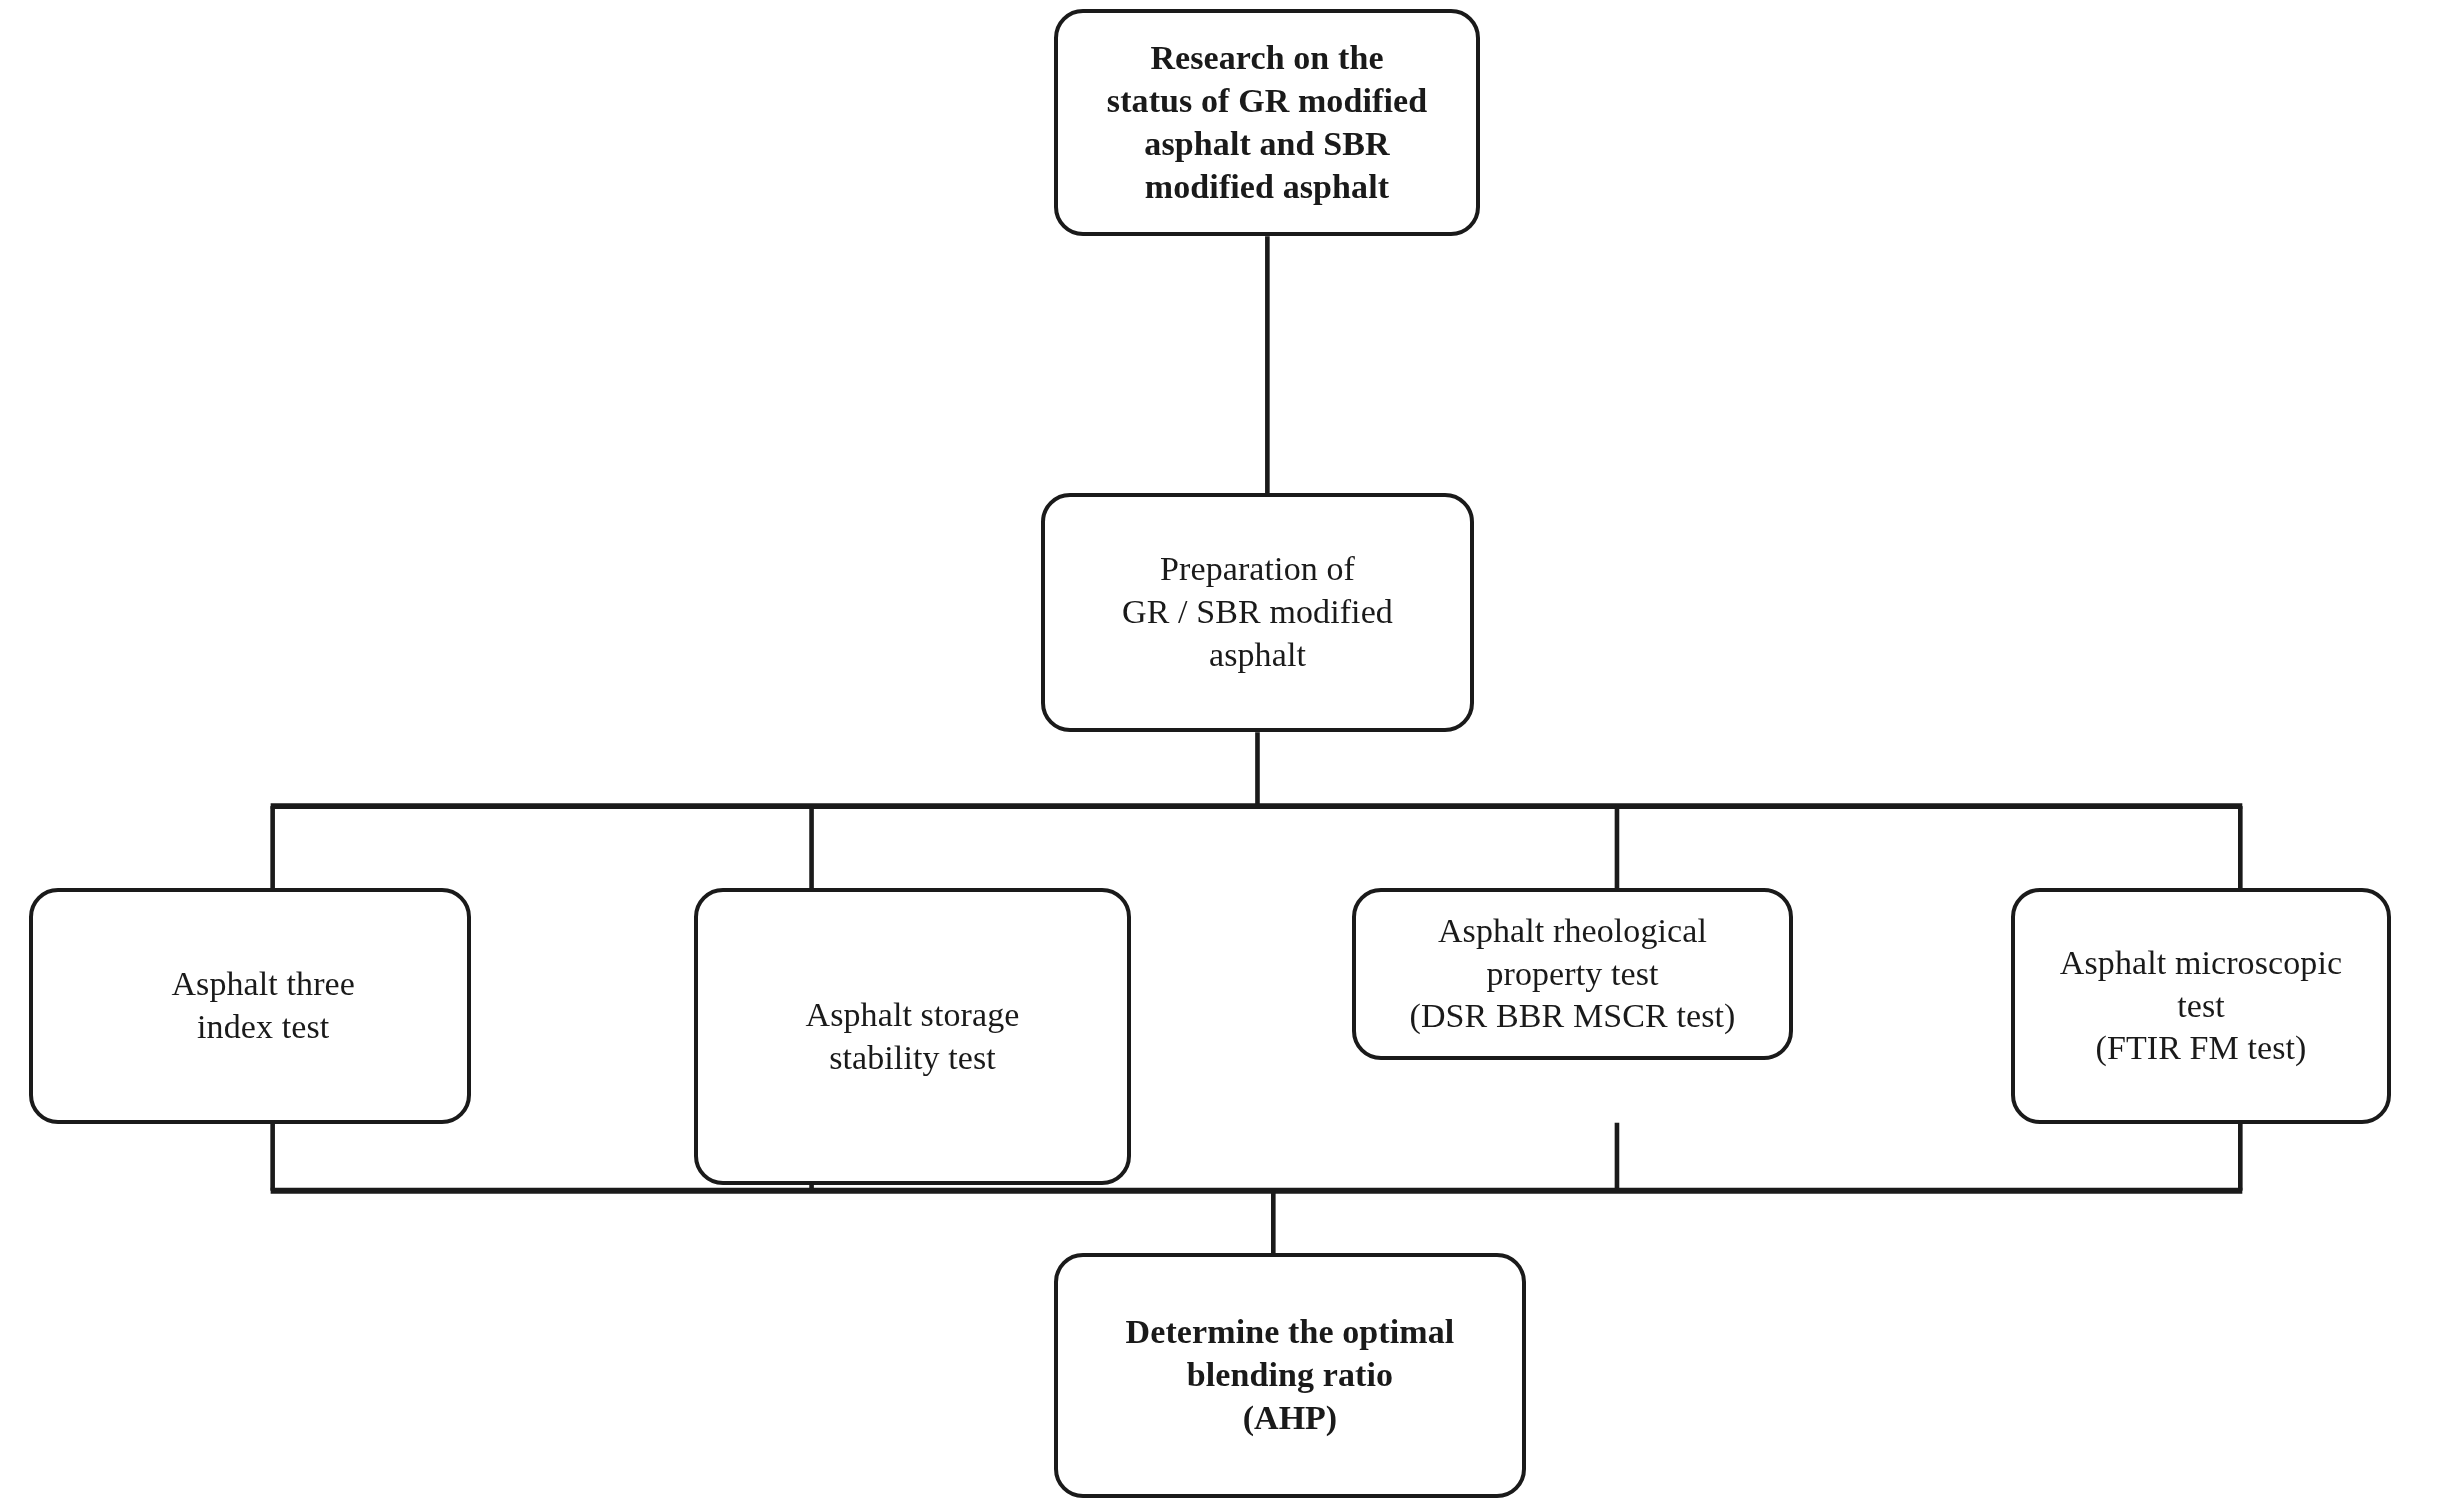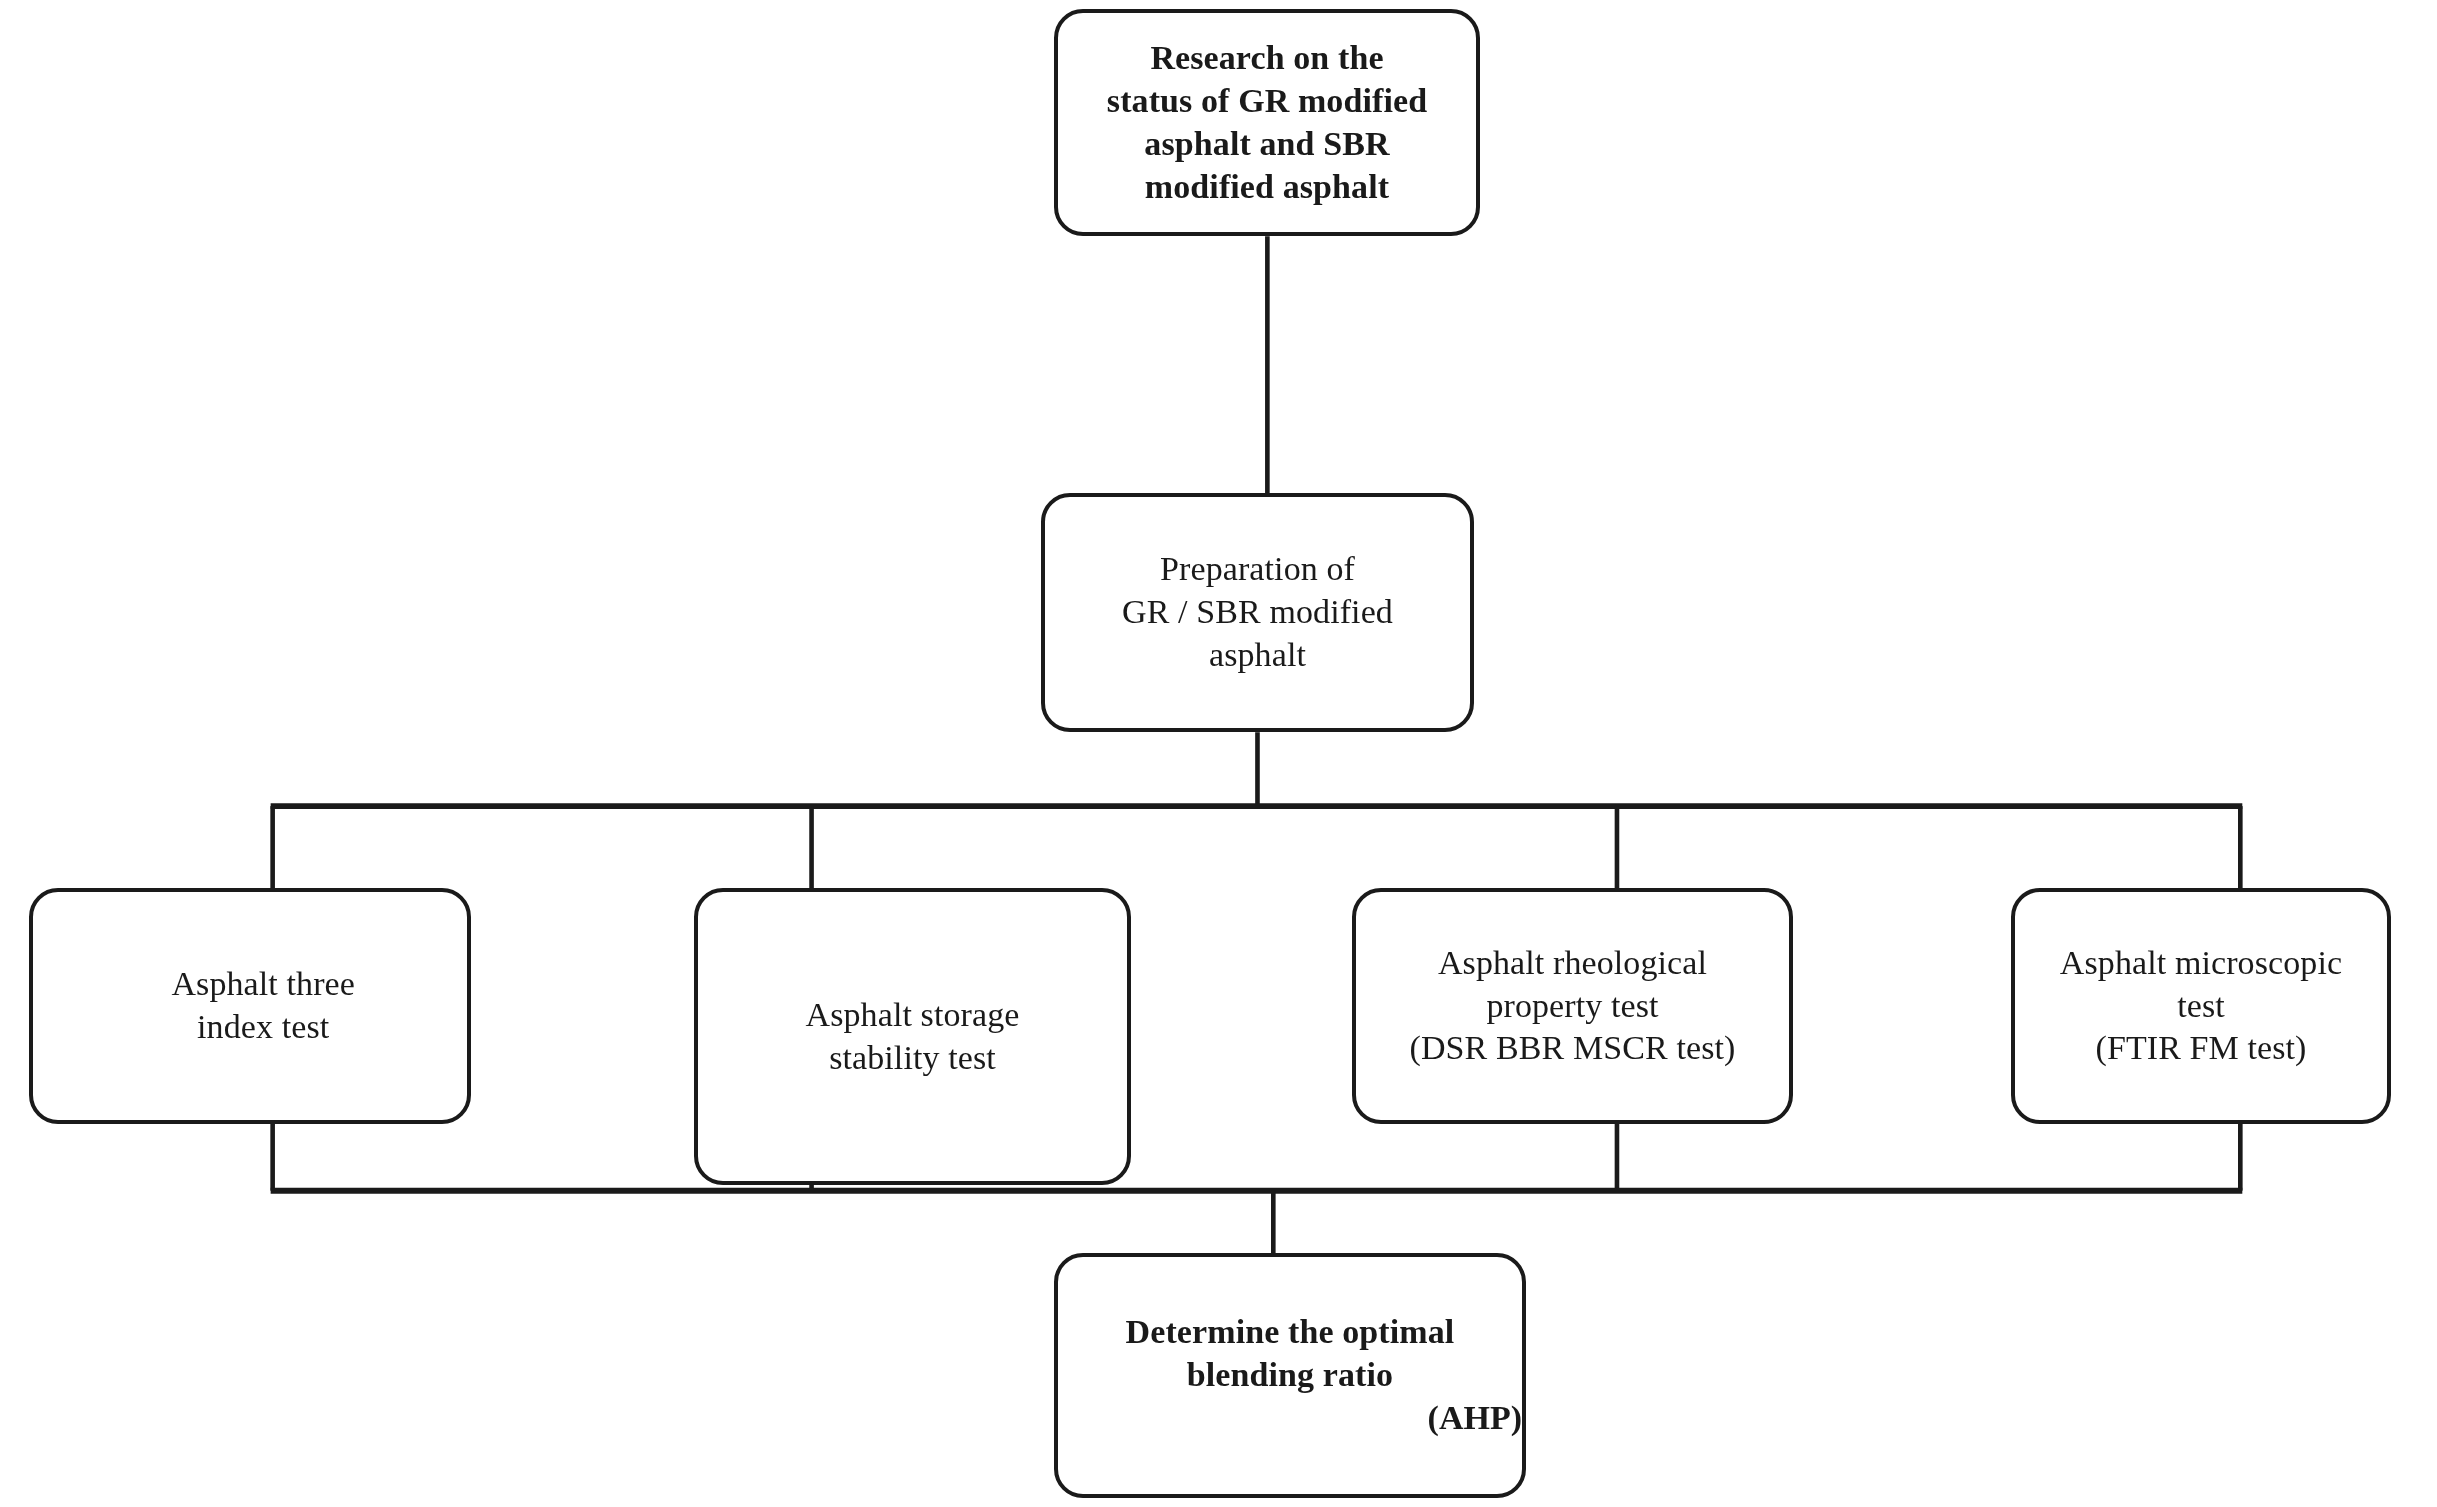--- a/index.html
+++ b/index.html
@@ -61,29 +61,28 @@
   .node.light .node-label {
     font-weight: 400;
   }
   .node .node-label-strong {
     display: block;
     width: 100%;
     font-size: 34px;
     line-height: 1.26;
     font-weight: 700;
     white-space: pre-line;
-    text-align: right;
   }
 
   
   #node-research       { left: 1034px; top: 9.2px;   width: 426px;  height: 227px; }
   #node-preparation    { left: 1021px; top: 493px;  width: 433px;  height: 239px; }
   #node-three-index    { left: 9.2px;   top: 888px; width: 442px;  height: 236px; padding-left: 26px; }
   #node-storage        { left: 674px; top: 888px; width: 437px;  height: 297px; }
-  #node-rheological    { left: 1332px; top: 888px; width: 441px;  height: 236px; justify-content: flex-end; }
+  #node-rheological    { left: 1332px; top: 888px; width: 441px;  height: 172px; justify-content: flex-end; }
   #node-microscopic    { left: 1991px; top: 888px; width: 380px;  height: 236px; }
   #node-blending-ratio { left: 1034px; top: 1253px; width: 472px;  height: 245px; }
 </style>
 </head>
 <body>
 
 <div id="flow-root">
 
   <svg class="connectors" viewBox="0 0 3696 2286">
 

